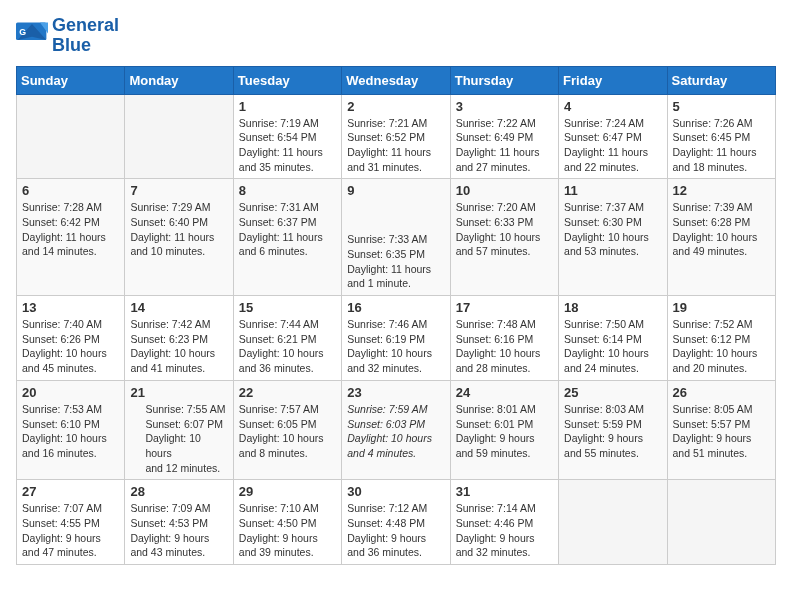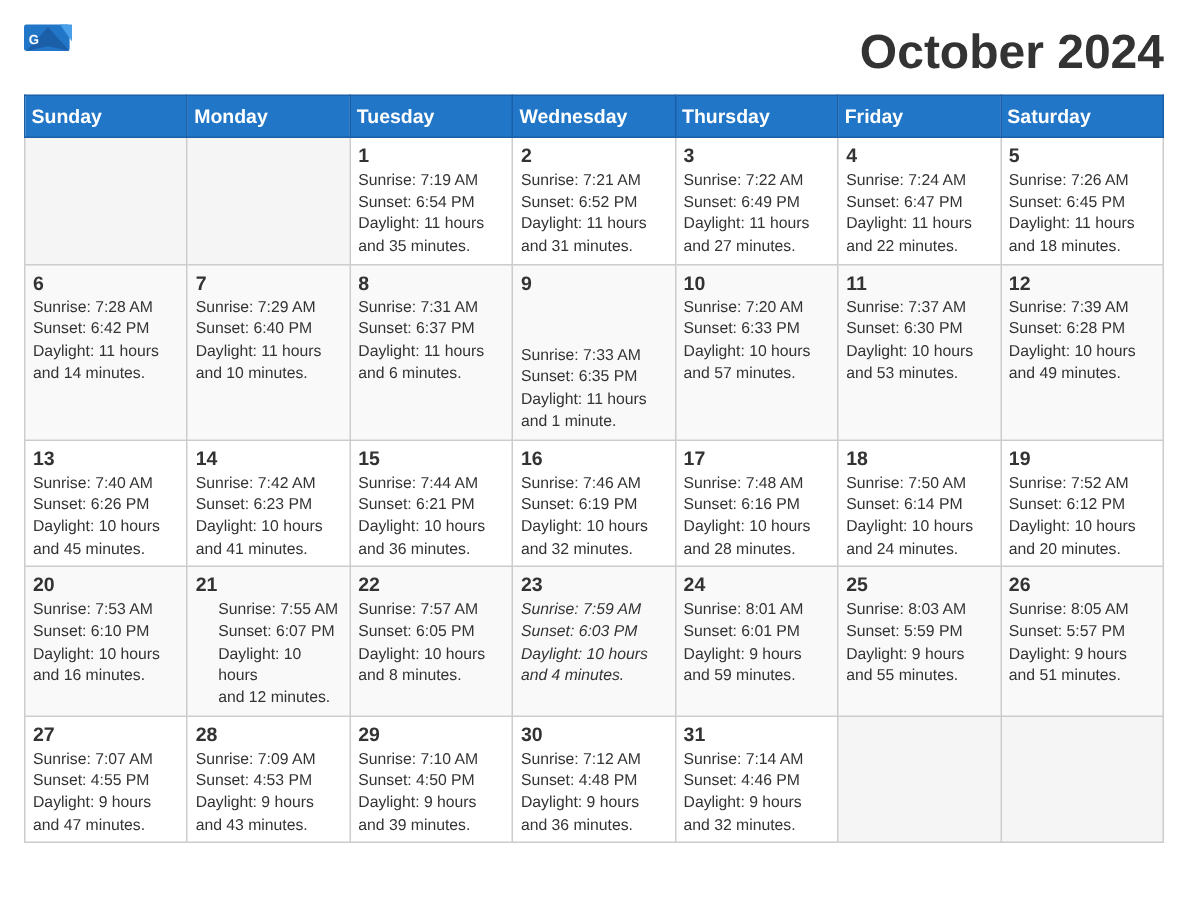--- a/index.html
+++ b/index.html
@@ -90,23 +90,26 @@
 <body>
 
 <div class="header">
   <div class="logo">
     <svg class="logo-icon" viewBox="0 0 40 34">
       <rect x="0" y="0" width="38" height="22" rx="2" fill="#2176c7"></rect>
       <polygon points="20,2 38,22 20,18 2,22" fill="#1a5fa8"></polygon>
       <polygon points="30,0 40,0 40,14" fill="#4aa0e8"></polygon>
       <text x="4" y="16" font-size="11" fill="white" font-weight="bold" font-family="Arial">G</text>
     </svg>
+    <div class="logo-text">
+      <div><span>General</span></div>
+      <div><span>Blue</span></div>
+    </div>
   </div>
   <div class="title-block">
-    <div class="month-year">October 2024</div>
   </div>
 </div>
 
 <table class="calendar">
   <thead>
     <tr>
     <th>Sunday</th>
         <th>Monday</th>
         <th>Tuesday</th>
         <th>Wednesday</th>

